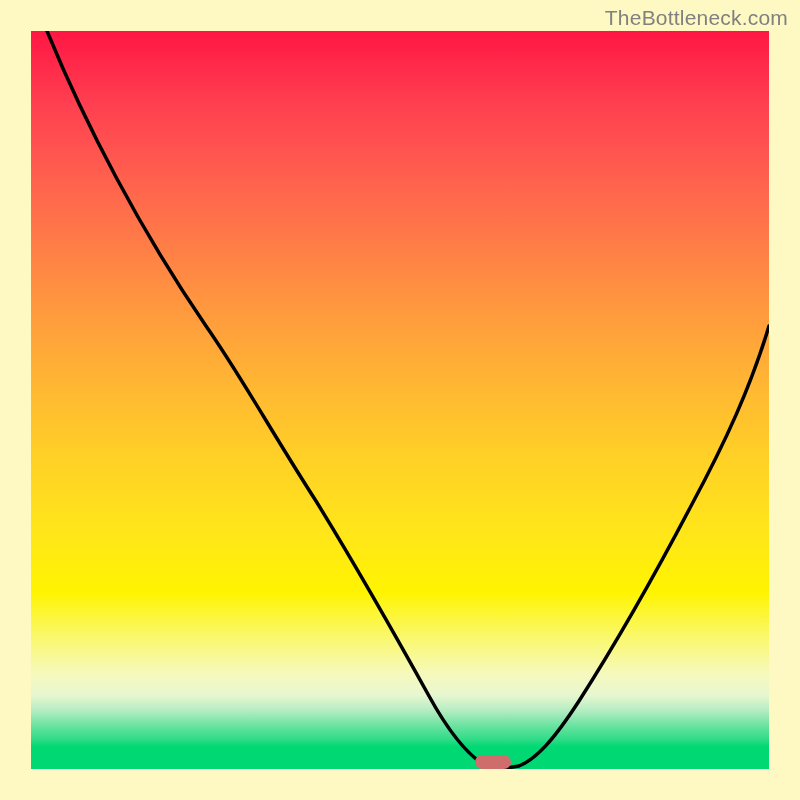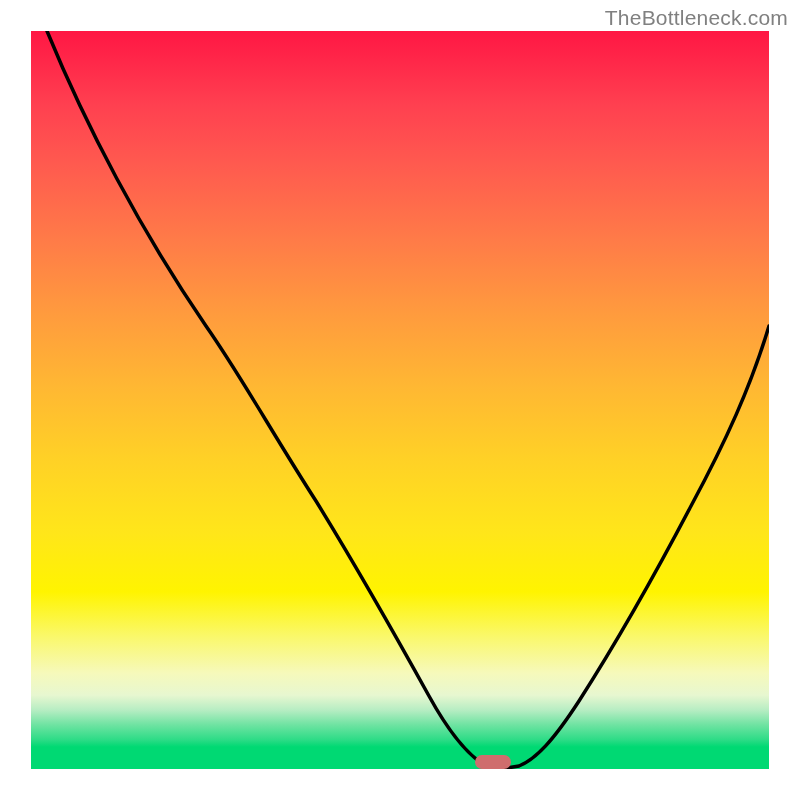--- a/index.html
+++ b/index.html
@@ -10,21 +10,21 @@
     background: #000;
     overflow: hidden;
     font-family: Arial, Helvetica, sans-serif;
   }
   .frame {
     position: absolute;
     top: 0;
     left: 0;
     width: 800px;
     height: 800px;
-    background: #ffffff;
+    background: #fef9c3;
   }
   .plot-area {
     position: absolute;
     top: 31px;
     left: 31px;
     width: 738px;
     height: 738px;
     
     background: linear-gradient(to bottom,
       #ff1744 0%,

